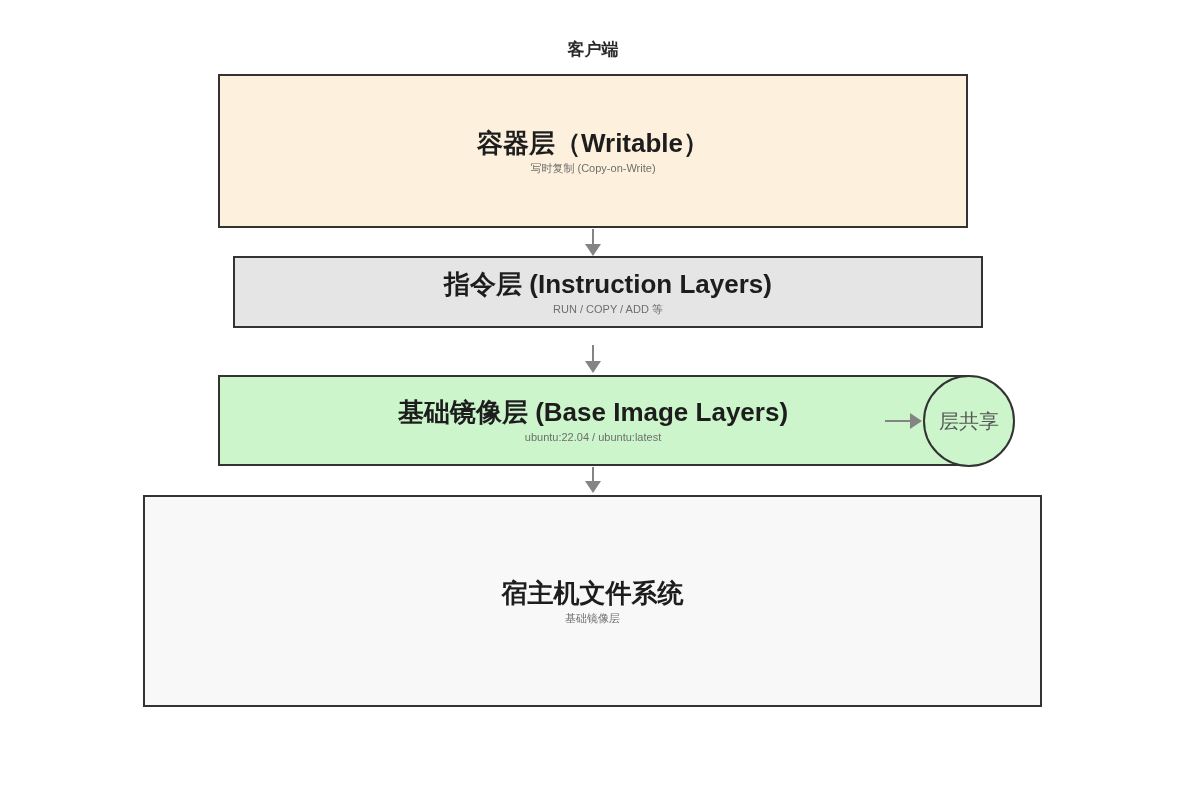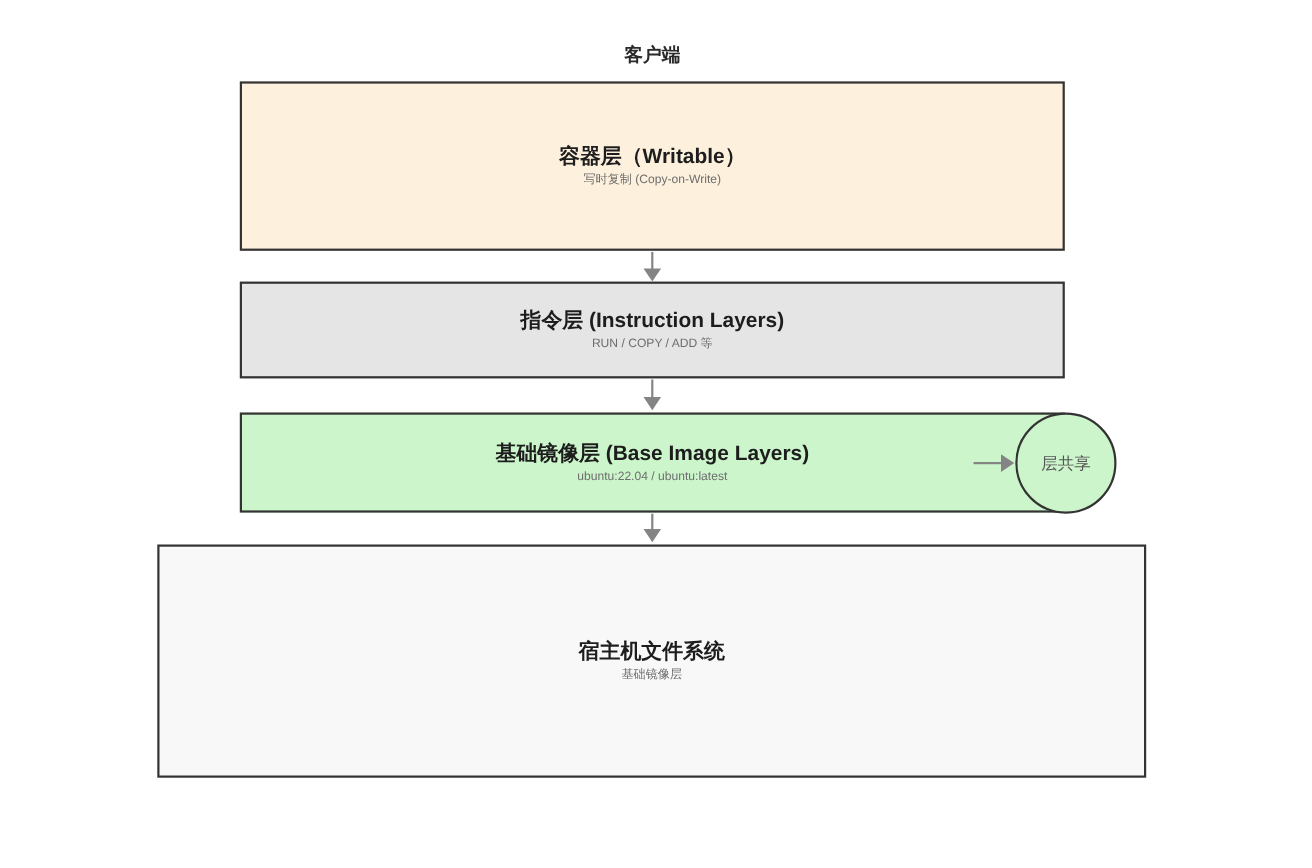--- a/index.html
+++ b/index.html
@@ -30,33 +30,33 @@
     position: absolute;
     box-sizing: border-box;
     border: 2px solid #333333;
     display: flex;
     flex-direction: column;
     align-items: center;
     justify-content: center;
     text-align: center;
   }
   .layer-title {
-    font-size: 19px;
+    font-size: 26px;
     font-weight: 700;
     color: #1d1d1d;
     line-height: 1.35;
   }
   .layer-subtitle {
     font-size: 11px;
     font-weight: 400;
     color: #6e6e6e;
     line-height: 1.4;
   }
   #box-container   { left: 218px; top: 74px;  width: 750px; height: 154px; background: #fdf0dc; }
-  #box-instruction { left: 218px; top: 256px; width: 750px; height: 88px;  background: #e5e5e5; }
+  #box-instruction { left: 233px; top: 256px; width: 750px; height: 72px;  background: #e5e5e5; }
   #box-base-image  { left: 218px; top: 375px; width: 750px; height: 91px;  background: #ccf5cc; }
   #box-host-fs     { left: 143px; top: 495px; width: 899px; height: 212px; background: #f8f8f8; }
 
   
   .varrow-shaft {
     position: absolute;
     left: 592px;
     width: 2px;
     background: #848484;
   }
@@ -102,21 +102,21 @@
     top: 375px;
     width: 92px;
     height: 92px;
     box-sizing: border-box;
     border: 2px solid #333333;
     border-radius: 50%;
     background: #ccf5cc;
     display: flex;
     align-items: center;
     justify-content: center;
-    font-size: 15px;
+    font-size: 20px;
     color: #555555;
     z-index: 5;
   }
 </style>
 </head>
 <body>
 
 <div class="canvas">
 
   <div class="diagram-title">客户端</div>

